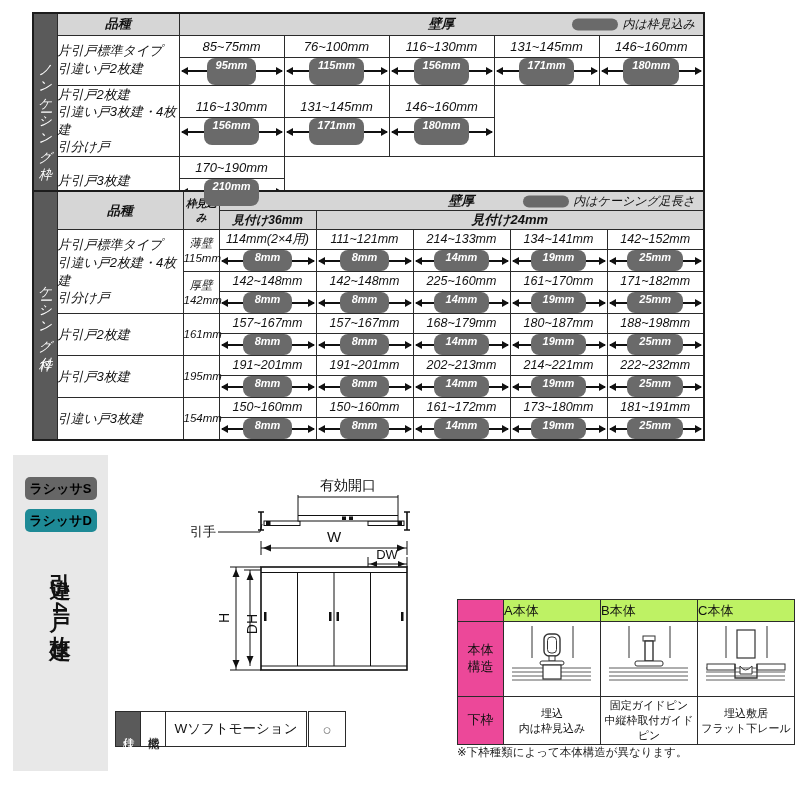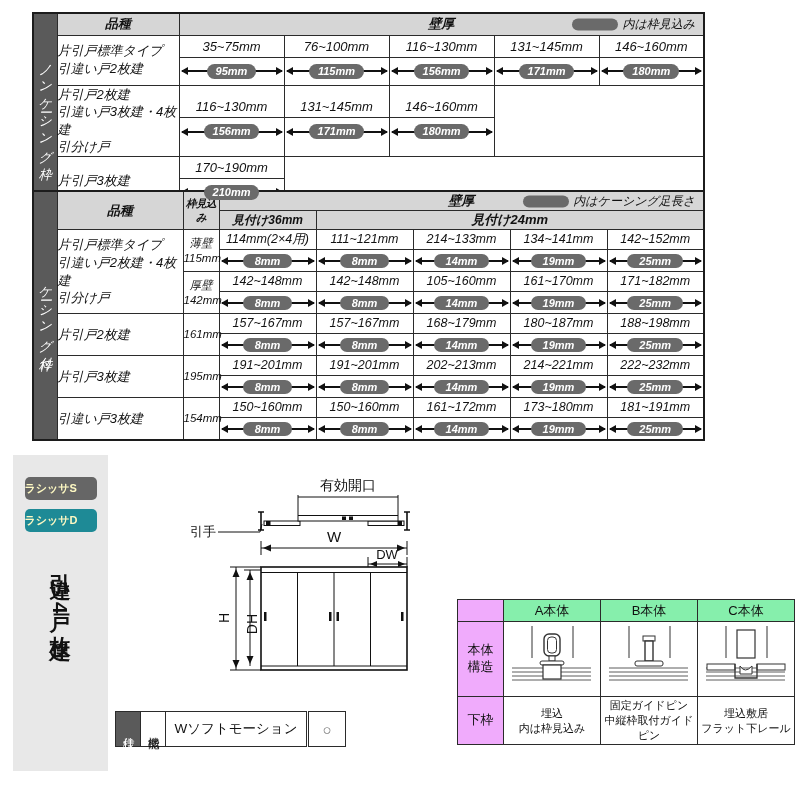--- a/index.html
+++ b/index.html
@@ -14,55 +14,55 @@
   .band span{writing-mode:vertical-rl;font-size:13px;letter-spacing:2px;line-height:1;}
   .hd{background:#d6d6d6;text-align:center;font-weight:bold;font-size:13px;}
   .wallhd{position:relative;margin-top:8px;}
   .legend{position:absolute;right:8px;top:50%;transform:translateY(-50%);
           display:flex;align-items:center;gap:4px;font-size:12px;font-weight:normal;white-space:nowrap;}
   .legend i{display:block;width:46px;height:12px;border-radius:6px;background:#6a6a6a;}
   .lbl{font-size:13px;padding:2px 4px 2px 7px;white-space:pre-line;line-height:1.35;text-align:left;}
   .dc{vertical-align:top;}
   .rng{height:21px;line-height:21px;text-align:center;font-size:13px;border-bottom:1px solid #2b2b2b;
        white-space:nowrap;overflow:hidden;}
-  .arw{position:relative;height:27px;display:flex;align-items:center;justify-content:center;}
+  .arw{position:relative;height:27px;display:flex;justify-content:center;}
   .arw::before{content:"";position:absolute;left:2px;right:2px;top:50%;margin-top:-1px;border-top:2px solid #111;}
   .ah{position:absolute;top:50%;margin-top:-4px;width:0;height:0;
       border-top:4px solid transparent;border-bottom:4px solid transparent;}
   .ah.l{left:1px;border-right:7px solid #111;}
   .ah.r{right:1px;border-left:7px solid #111;}
   .pill{position:relative;z-index:1;background:#6a6a6a;color:#fff;font-size:11px;font-weight:bold;
         line-height:15px;padding:0 9px;border-radius:8px;white-space:nowrap;}
   .t2 .rng{height:19px;line-height:19px;font-size:12.5px;}
   .t2 .arw{height:21px;}
   .t2 .pill{line-height:14px;padding:0 12px;}
   .wk{font-size:11.5px;text-align:center;white-space:pre-line;line-height:1.25;}
   .wkhd{background:#d6d6d6;text-align:center;font-weight:bold;font-size:10.5px;letter-spacing:-0.5px;}
   .empty{background:#fff;}
   
   .sidebar{position:absolute;left:13px;top:455px;width:95px;height:316px;background:#e8e8e8;}
-  .badge{width:72px;margin:0 auto;text-align:left;color:#fef9c3;font-size:11px;font-weight:bold;
+  .badge{width:72px;margin:0 auto;text-align:center;color:#000000;font-size:13px;font-weight:bold;
          line-height:23px;border-radius:5px;}
   .badge.s{background:#666666;margin-top:22px;}
   .badge.d{background:#1e8a96;margin-top:9px;}
   .vtitle{writing-mode:vertical-rl;font-size:21px;font-weight:bold;letter-spacing:5px;
           margin:26px auto 0;line-height:1;}
   .diagram{position:absolute;left:130px;top:463px;}
   .spec{position:absolute;left:115px;top:711px;width:230px;padding-left:12px;}
   .spec td{border:1px solid #2b2b2b;padding:0;height:34px;}
   .vcell{writing-mode:vertical-rl;font-size:11.5px;letter-spacing:1px;text-align:center;line-height:1;
          display:block;margin:0 auto;}
   .spec .dark{background:#5a5a5a;color:#fff;text-align:center;}
   .spec .vhead{text-align:center;}
   .spec .fname{text-align:center;font-size:13.5px;}
   .spec .fval{text-align:center;font-size:15px;color:#777;border-left:3px double #2b2b2b;}
   .bodyt{position:absolute;left:457px;top:599px;width:337px;border:1.5px solid #1c1c1c;}
   .bodyt td{border:1px solid #2b2b2b;padding:0;}
-  .beige{background:#f0abfc;text-align:center;font-size:13px;white-space:pre-line;line-height:1.3;}
-  .bhead{text-align:center;font-size:13px;height:21px;background:#86efac;}
+  .beige{background:#ec4899;text-align:center;font-size:13px;white-space:pre-line;line-height:1.3;}
+  .bhead{text-align:left;font-size:13px;height:21px;background:#bef264;}
   .bcell{height:72px;vertical-align:bottom;}
   .btext{height:47px;text-align:center;font-size:11px;white-space:pre-line;line-height:1.35;}
   .footnote{position:absolute;left:457px;top:745px;font-size:11.5px;color:#222;}
   svg text{font-family:"Liberation Sans","DejaVu Sans",sans-serif;fill:#111;}
 </style>
 </head>
 <body>
 
 <div class="page">
 
@@ -85,21 +85,21 @@
         <span class="legend">
               <i></i>
               <span>内は枠見込み</span>
             </span>
       </td>
     </tr>
     <tr style="height:50px">
       <td class="lbl">片引戸標準タイプ
 引違い戸2枚建</td>
       <td class="dc">
-            <div class="rng">35~75mm</div>
+            <div class="rng">85~75mm</div>
             <div class="arw">
               <i class="ah l"></i>
               <b class="pill">95mm</b>
               <i class="ah r"></i>
             </div>
           </td>
       <td class="dc">
             <div class="rng">76~100mm</div>
             <div class="arw">
               <i class="ah l"></i>
@@ -265,21 +265,21 @@
           </td>
       <td class="dc">
             <div class="rng">142~148mm</div>
             <div class="arw">
               <i class="ah l"></i>
               <b class="pill">8mm</b>
               <i class="ah r"></i>
             </div>
           </td>
       <td class="dc">
-            <div class="rng">105~160mm</div>
+            <div class="rng">225~160mm</div>
             <div class="arw">
               <i class="ah l"></i>
               <b class="pill">14mm</b>
               <i class="ah r"></i>
             </div>
           </td>
       <td class="dc">
             <div class="rng">161~170mm</div>
             <div class="arw">
               <i class="ah l"></i>
@@ -569,14 +569,15 @@
       <td class="btext">埋込
 内は枠見込み</td>
       <td class="btext">固定ガイドピン
 中縦枠取付ガイドピン</td>
       <td class="btext">埋込敷居
 フラット下レール</td>
     </tr>
   </tbody>
     </table>
 
+  <div class="footnote">※下枠種類によって本体構造が異なります。</div>
 
 </div>
 
 </body></html>

